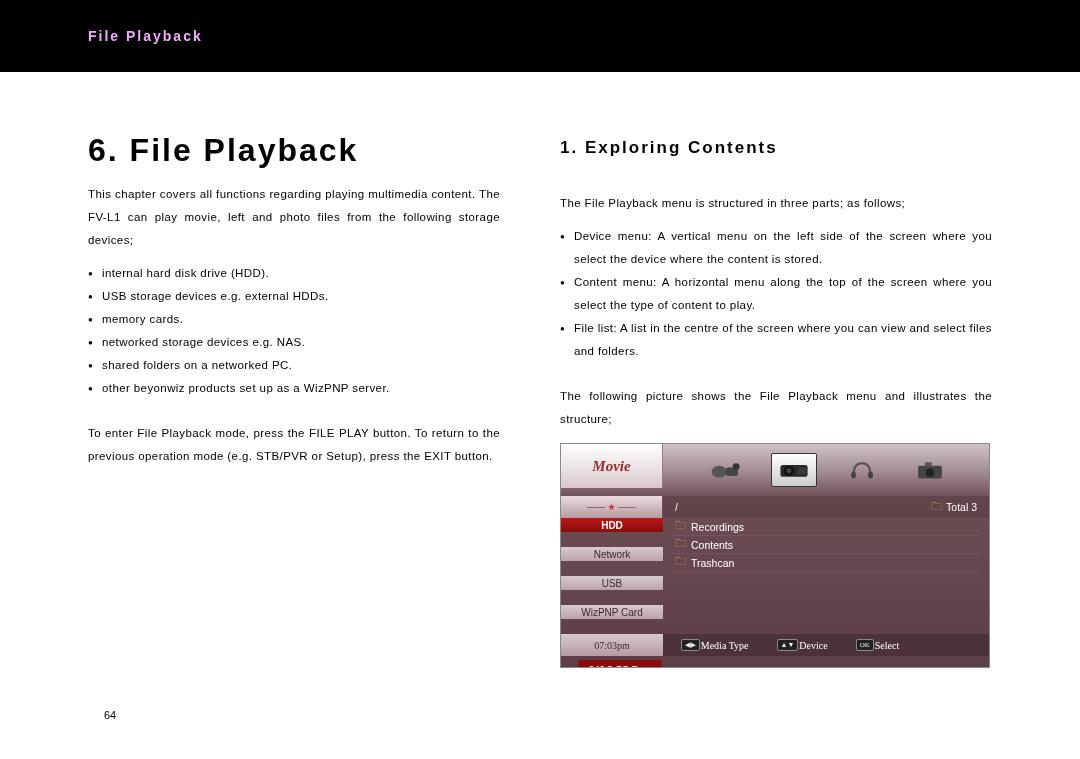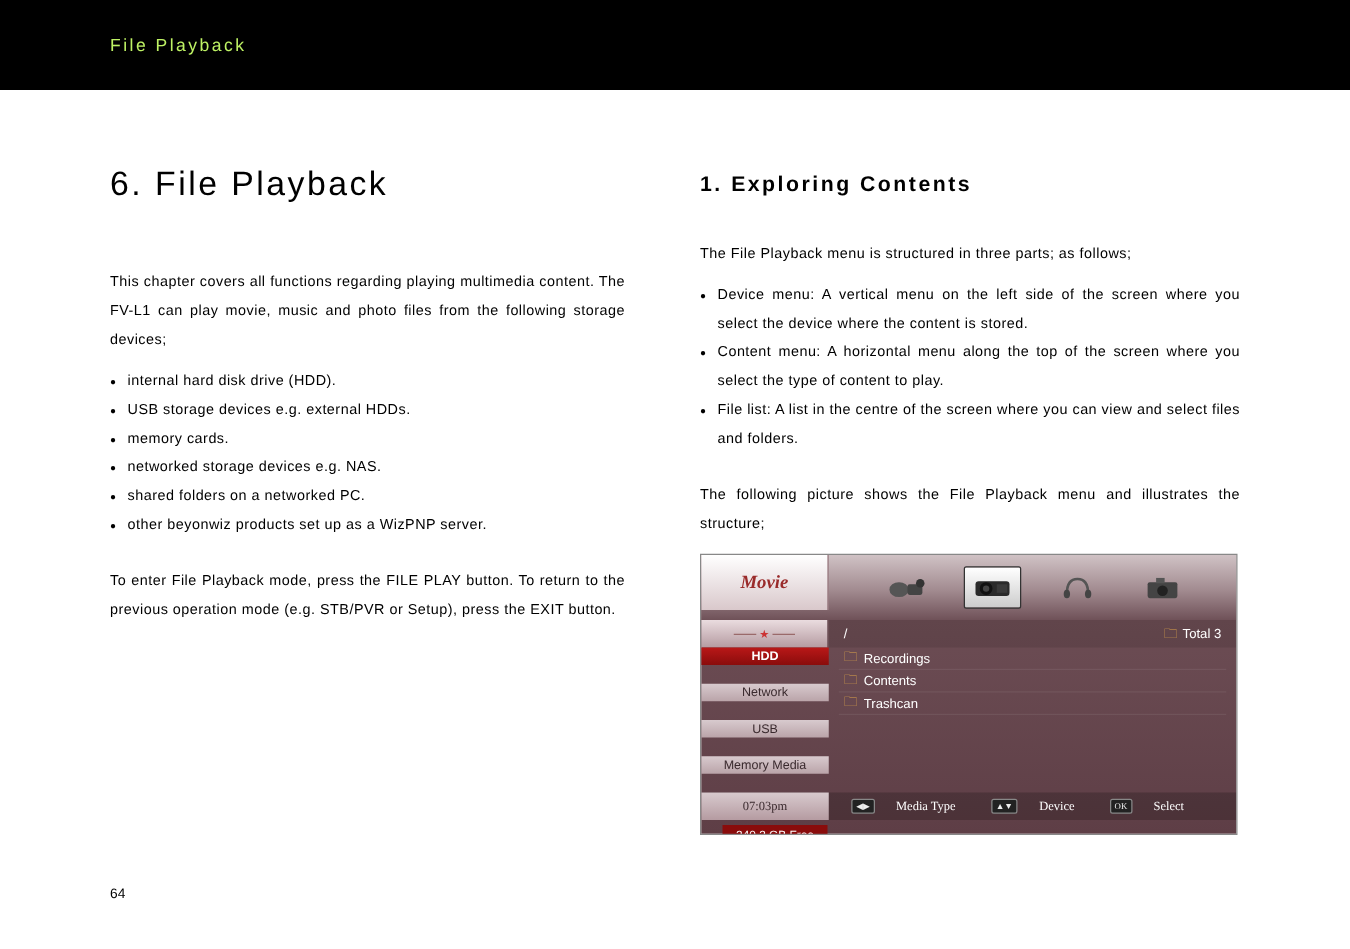--- a/index.html
+++ b/index.html
@@ -13,42 +13,42 @@
     }
     .header-bar {
       width: 100%;
       height: 72px;
       background: #000;
       padding-left: 88px;
       display: flex;
       align-items: center;
     }
     .header-title {
-      color: #bef264;
+      color: #f0abfc;
       font-size: 14px;
       letter-spacing: 2px;
-      font-weight: normal;
+      font-weight: bold;
     }
     .page-body {
       display: flex;
       padding: 60px 0 0 0;
     }
     .column {
       padding: 0 40px 0 88px;
       width: 540px;
     }
     .column-right {
       padding: 0 88px 0 20px;
       width: 540px;
     }
     .chapter-title {
-      font-size: 27px;
-      font-weight: normal;
+      font-size: 32px;
+      font-weight: bold;
       letter-spacing: 2px;
-      margin-bottom: 52px;
+      margin-bottom: 14px;
     }
     .section-title {
       font-size: 17px;
       letter-spacing: 2px;
       margin-bottom: 34px;
       margin-top: 6px;
     }
     .body-text {
       font-size: 11.5px;
       line-height: 2.0;
@@ -74,21 +74,21 @@
     .bullet-list li::before {
       content: "●";
       position: absolute;
       left: 0;
       font-size: 8px;
       top: 4px;
     }
     .page-number {
       position: absolute;
       bottom: 38px;
-      left: 88px;
+      left: 104px;
       font-size: 11px;
     }
 
     
     .device-ui {
       width: 430px;
       height: 225px;
       background: linear-gradient(180deg, #9b7c82 0%, #6d4e55 18%, #5e3e46 100%);
       border: 1px solid #888;
       position: relative;
@@ -230,21 +230,21 @@
     .ui-hints {
       flex: 1;
       display: flex;
       align-items: center;
       gap: 28px;
       padding-left: 18px;
     }
     .hint {
       display: flex;
       align-items: center;
-      gap: 17px;
+      gap: 1px;
       color: #fff;
       font-size: 10px;
     }
     .hint-key {
       background: #222;
       border: 1px solid #888;
       border-radius: 2px;
       padding: 0 3px;
       font-size: 7px;
       line-height: 11px;
@@ -271,21 +271,21 @@
 </head>
 <body>
 
 <div class="header-bar">
   <span class="header-title">File Playback</span>
 </div>
 
 <div class="page-body">
   <div class="column">
     <h1 class="chapter-title">6. File Playback</h1>
-    <p class="body-text">This chapter covers all functions regarding playing multimedia content. The FV-L1 can play movie, music and photo files from the following storage devices;</p>
+    <p class="body-text">This chapter covers all functions regarding playing multimedia content. The FV-L1 can play movie, left and photo files from the following storage devices;</p>
     <ul class="bullet-list">
       <li>internal hard disk drive (HDD).</li>
       <li>USB storage devices e.g. external HDDs.</li>
       <li>memory cards.</li>
       <li>networked storage devices e.g. NAS.</li>
       <li>shared folders on a networked PC.</li>
       <li>other beyonwiz products set up as a WizPNP server.</li>
     </ul>
     <p class="body-text body-text-after">To enter File Playback mode, press the FILE PLAY button.   To return to the previous operation mode (e.g. STB/PVR or Setup), press the EXIT button.</p>
   </div>
@@ -347,21 +347,21 @@
         <span class="ui-total">
           <span class="folder-glyph">🗀</span>
           <span>Total 3</span>
         </span>
       </div>
       <div class="ui-main">
         <div class="ui-sidebar">
           <div class="ui-side-item selected">HDD</div>
           <div class="ui-side-item">Network</div>
           <div class="ui-side-item">USB</div>
-          <div class="ui-side-item">Memory Media</div>
+          <div class="ui-side-item">WizPNP Card</div>
           <div class="ui-side-spacer"></div>
         </div>
         <div class="ui-file-list">
           <div class="ui-file-row">
             <span class="folder-glyph">🗀</span>
             <span>Recordings</span>
           </div>
           <div class="ui-file-row">
             <span class="folder-glyph">🗀</span>
             <span>Contents</span>

